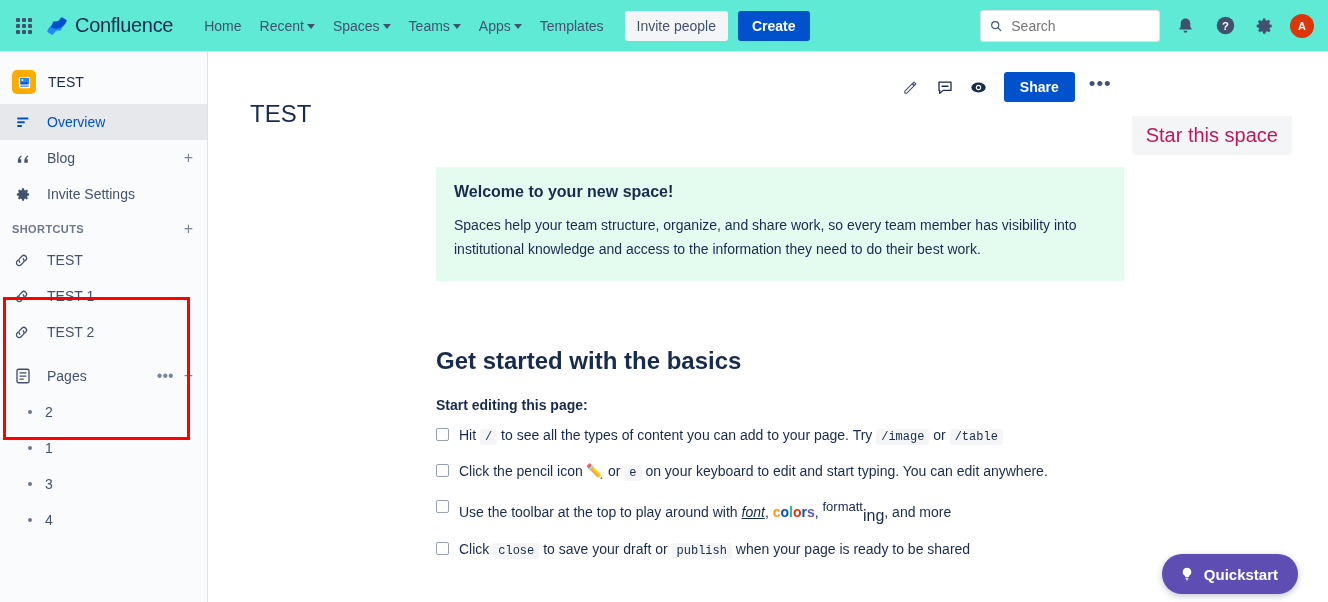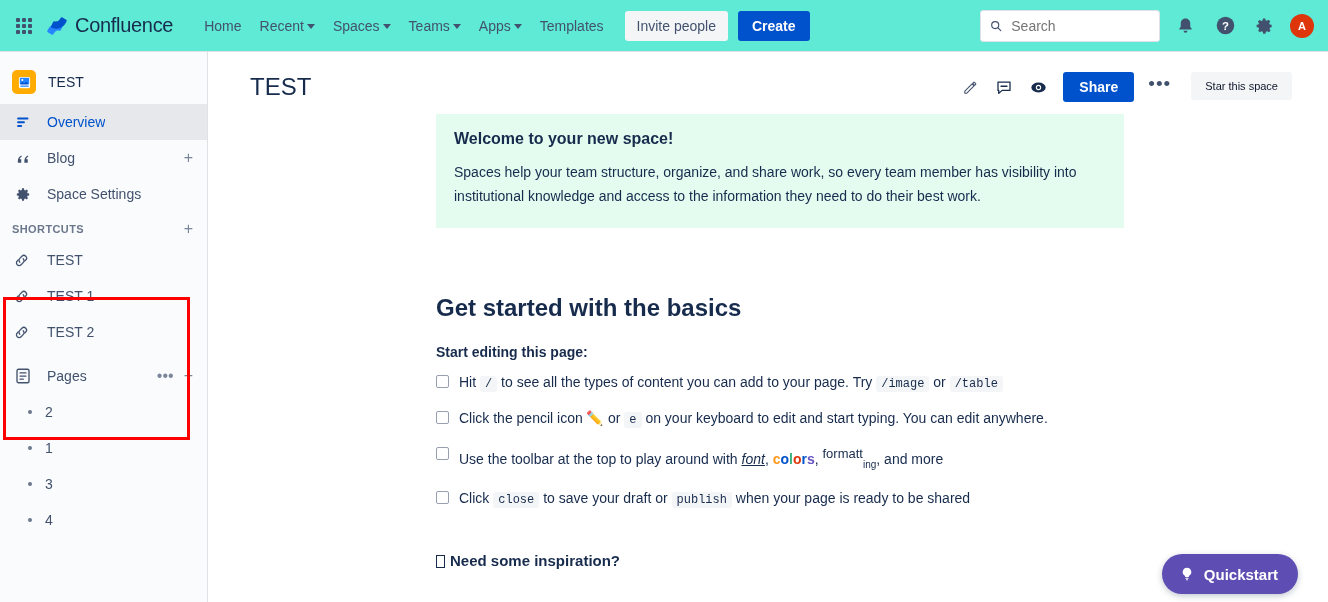--- a/index.html
+++ b/index.html
@@ -206,24 +206,25 @@
     border: none; border-radius: 3px;
     padding: 7px 16px; cursor: pointer; margin-left: 6px;
     font-family: inherit;
   }
   .btn-more {
     color: #42526E; font-size: 19px;
     padding: 2px 10px; cursor: pointer;
     letter-spacing: 1px; line-height: 1;
   }
   .btn-star {
-    background: #f4f5f7; color: #0f172a;
-    font-size: 11px; border: none; border-radius: 3px;
+    background: #f4f5f7; color: #be185d;
+    font-size: 20px; border: none; border-radius: 3px;
     padding: 8px 14px; cursor: pointer; margin-left: 6px;
     font-family: inherit;
+    margin-top: 44px;
   }
 
   .content-scroll {
     padding-left: 192px;
     padding-right: 60px;
   }
 
   .welcome-panel {
     background: #E3FCEF;
     padding: 16px 18px 20px 18px;
@@ -261,21 +262,21 @@
     cursor: pointer;
   }
   code.kbd {
     background: #F4F5F7; color: #172B4D;
     font-family: "Liberation Mono", monospace;
     font-size: 12px; padding: 1px 5px; border-radius: 3px;
   }
   .pencil-emoji { font-size: 14px; }
   .u { text-decoration: underline; font-style: italic; }
   .sup { vertical-align: super; font-size: 13px; }
-  .sub { vertical-align: sub; font-size: 10px; }
+  .sub { vertical-align: sub; font-size: 16px; }
 
   .inspiration {
     margin-top: 42px;
     font-size: 15px; font-weight: bold; color: #172B4D;
   }
   .tofu {
     display: inline-block;
     width: 9px; height: 13px;
     border: 1px solid #172B4D;
     margin-right: 5px;
@@ -418,21 +419,21 @@
       </span>
     </div>
 
     <div class="side-row">
       <span class="side-icon">
         <svg width="17" height="17" viewBox="0 0 24 24">
           <path d="M12 8.6a3.4 3.4 0 1 0 0 6.8 3.4 3.4 0 0 0 0-6.8zm0 5a1.6 1.6 0 1 1 0-3.2 1.6 1.6 0 0 1 0 3.2z" fill="#42526E"></path>
           <path d="M20 13.3v-2.6l-2.2-.5c-.15-.55-.4-1.05-.68-1.5l1.25-1.9-1.85-1.85-1.9 1.25c-.45-.28-.95-.53-1.5-.68L12.6 3.3h-2.6l-.5 2.2c-.55.15-1.05.4-1.5.68L6.1 4.93 4.25 6.78 5.5 8.68c-.28.45-.53.95-.68 1.5L2.6 10.7v2.6l2.22.5c.15.55.4 1.05.68 1.5l-1.25 1.9 1.85 1.85 1.9-1.25c.45.28.95.53 1.5.68l.5 2.2h2.6l.5-2.2c.55-.15 1.05-.4 1.5-.68l1.9 1.25 1.85-1.85-1.25-1.9c.28-.45.53-.95.68-1.5l2.22-.5z" fill="#42526E"></path>
         </svg>
       </span>
-      <span class="side-label">Space Settings</span>
+      <span class="side-label">Invite Settings</span>
     </div>
 
     <div class="section-head">
       <span class="section-title">SHORTCUTS</span>
       <span class="side-actions">
         <span class="plus-btn">+</span>
       </span>
     </div>
 
     <div class="side-row shortcut-row">

